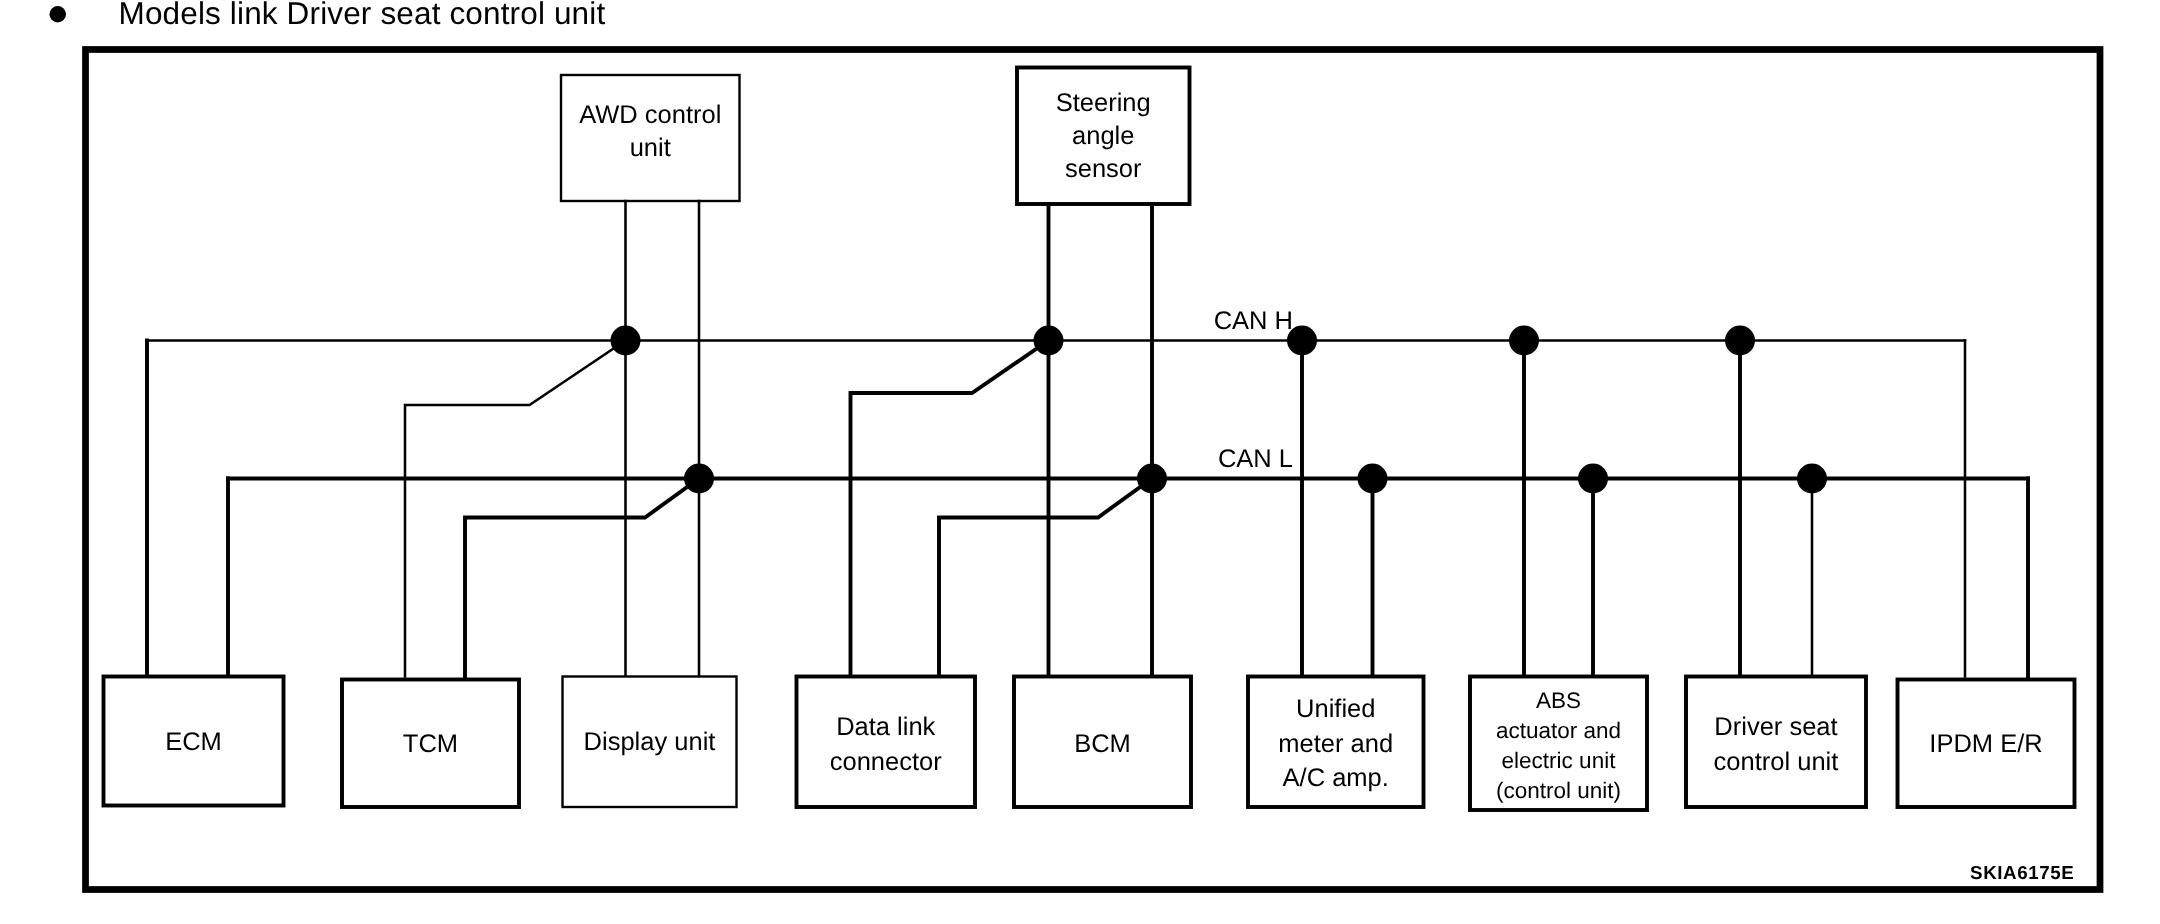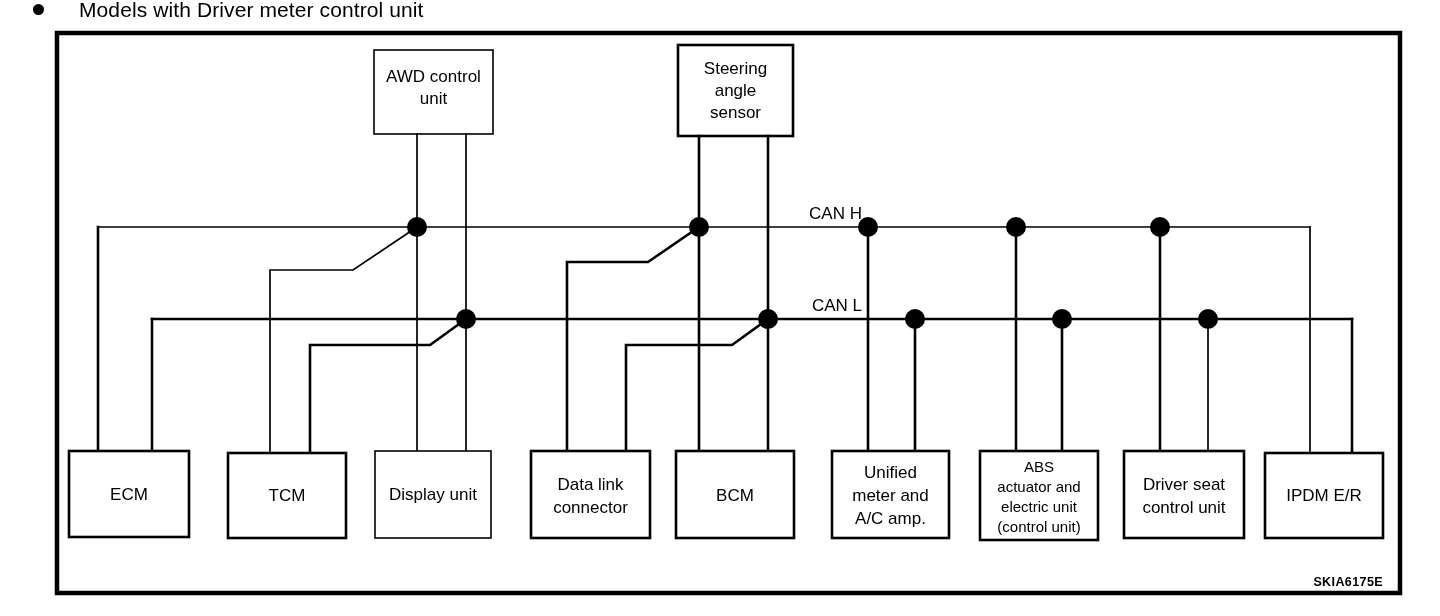--- a/index.html
+++ b/index.html
@@ -106,21 +106,21 @@
     fill: #000000;
   }
 </style>
 </head>
 <body>
 
 <div id="page">
 
   <div class="bullet-heading">
     <span class="bullet-dot"></span>
-    <span class="bullet-text">Models with Driver meter control unit</span>
+    <span class="bullet-text">Models link Driver seat control unit</span>
   </div>
 
   <svg id="diagram-svg" width="1440" height="616" viewBox="0 0 1440 616">
 
     <rect class="frame" x="57" y="33" width="1343" height="560"></rect>
 
     <g>
       <rect class="unit-box-thin" x="374" y="50" width="119" height="84"></rect>
       <text class="box-label" x="433.5" y="82">AWD control</text>
       <text class="box-label" x="433.5" y="104">unit</text>

